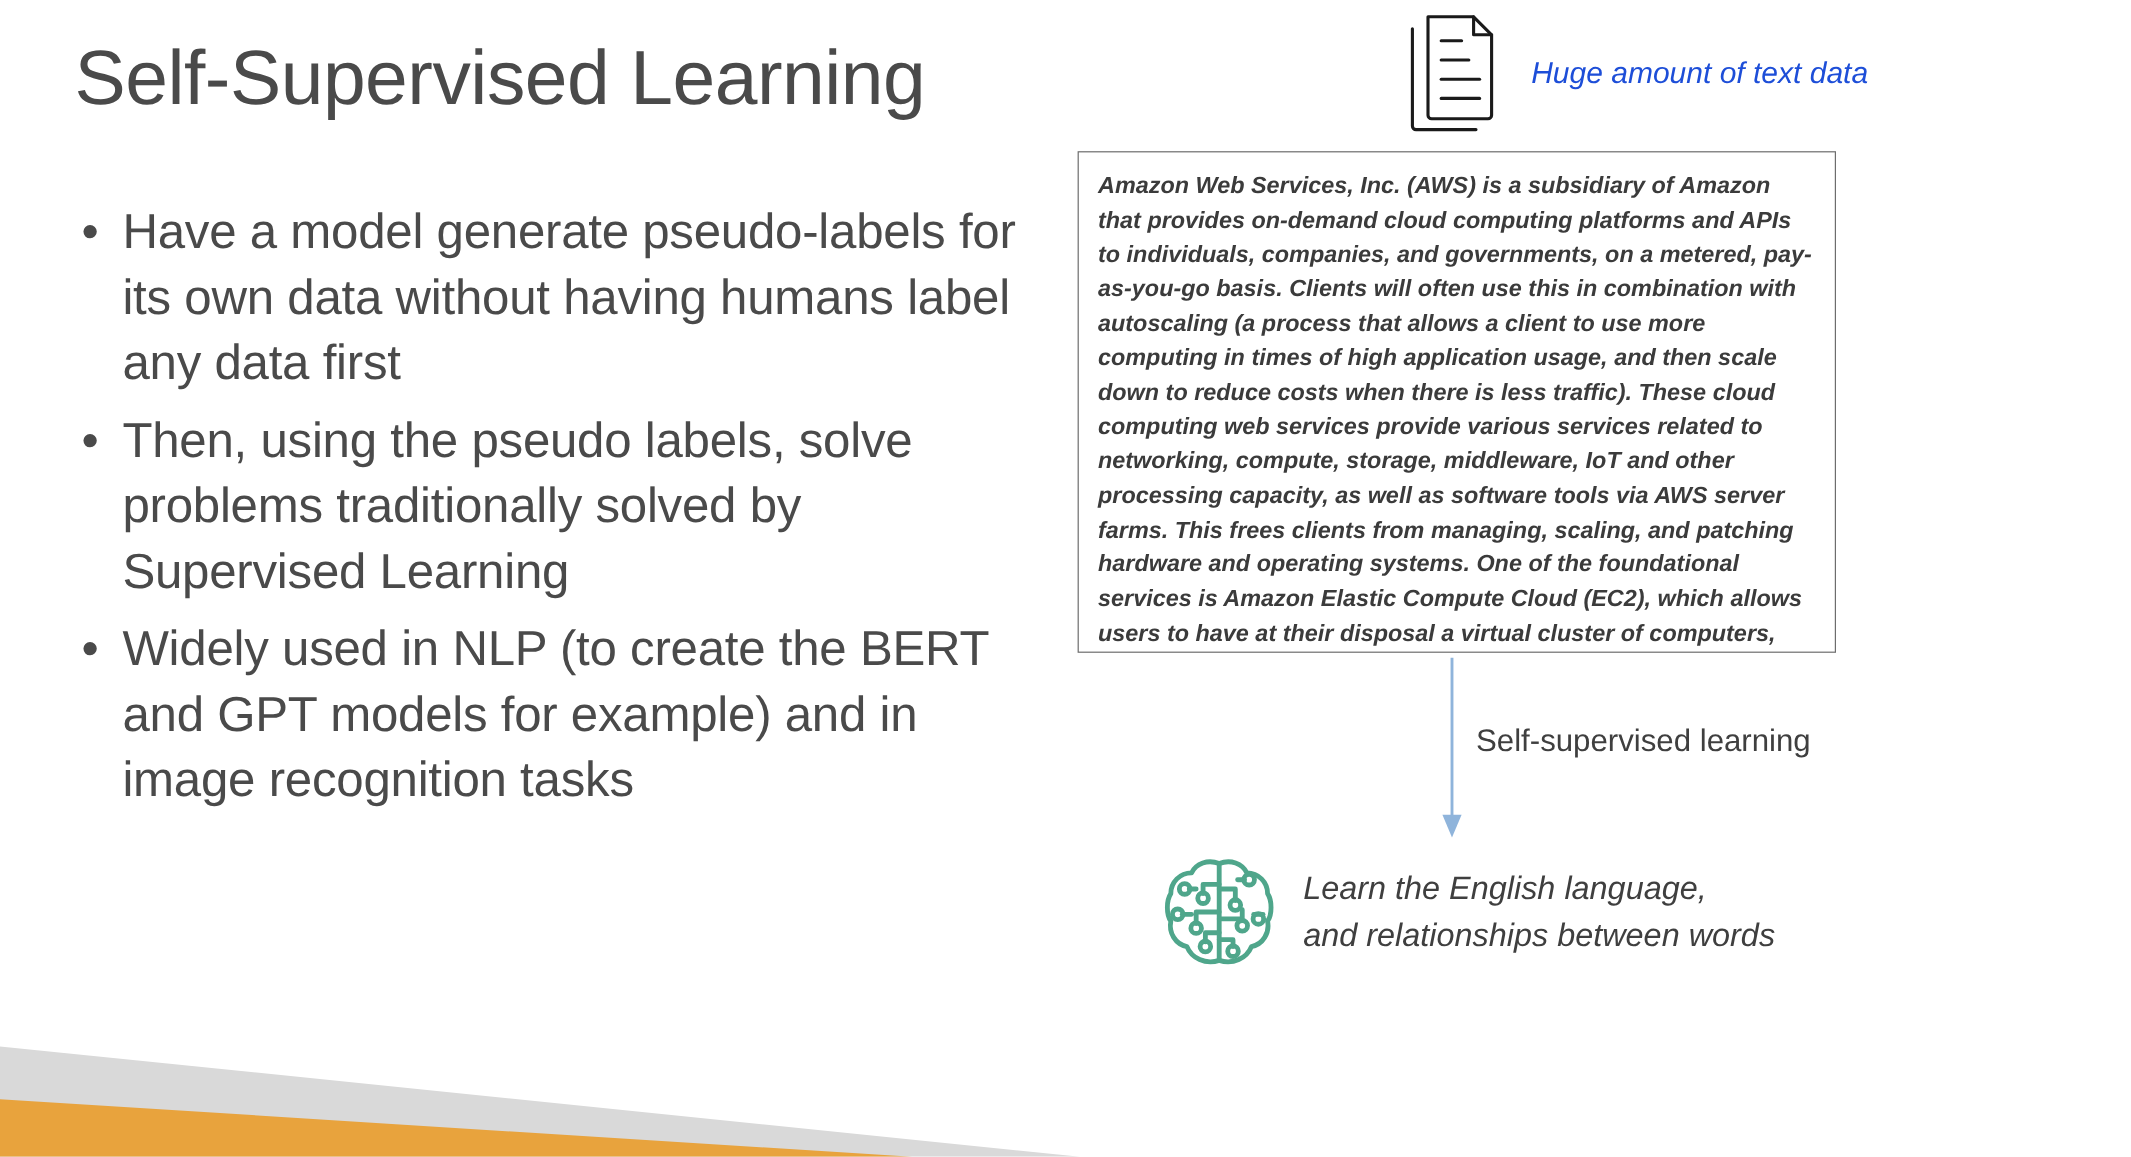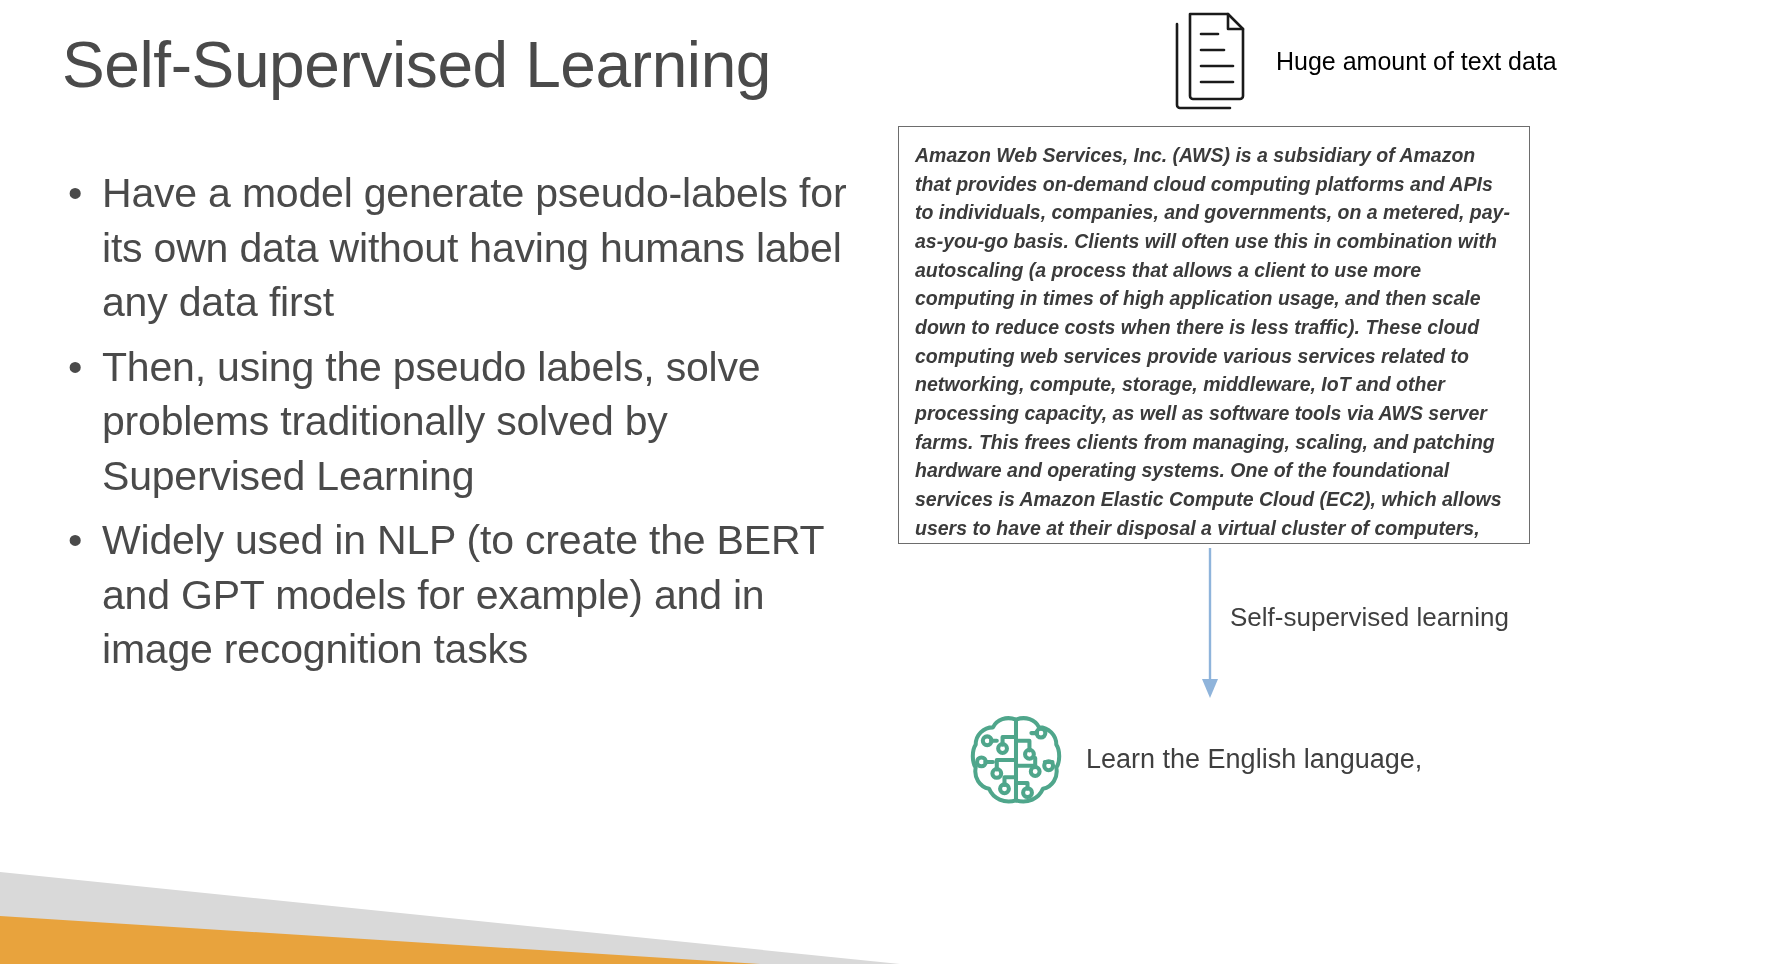--- a/index.html
+++ b/index.html
@@ -86,22 +86,23 @@
     position: absolute;
     left: 278px;
     top: 8px;
     display: flex;
     align-items: center;
     gap: 22px;
   }
   #doc-icon { width: 86px; height: 106px; display: block; }
   #doc-caption {
     font-size: 25px;
-    color: #000000;
+    color: #1d4ed8;
     white-space: nowrap;
+    font-style: italic;
   }
 
   
   #text-box {
     position: absolute;
     left: 8px;
     top: 126px;
     width: 632px;
     height: 418px;
     border: 1.5px solid #6d6d6d;
@@ -145,21 +146,21 @@
     display: flex;
     align-items: center;
     gap: 22px;
   }
   #brain-icon { width: 96px; height: 96px; display: block; flex: none; }
   #output-text {
     font-size: 27px;
     line-height: 1.45;
     color: #3f3f3f;
   }
-  #output-text div { white-space: nowrap; }
+  #output-text div { white-space: nowrap; font-style: italic; }
 </style>
 </head>
 <body>
 
 <svg id="deco-layer" viewBox="0 0 900 130" preserveAspectRatio="none">
   <polygon points="0,38 900,130 900,130 0,130" fill="#d9d9d9"></polygon>
   <polygon points="0,82 760,130 0,130" fill="#e8a33d"></polygon>
 </svg>
 
 <div id="left-col">
@@ -233,15 +234,16 @@
       <circle cx="76" cy="22" r="4.6"></circle>
       <path d="M50 56 L70 56 L70 48"></path>
       <circle cx="70" cy="62" r="4.6"></circle>
       <path d="M50 74 L62 74 L62 80"></path>
       <circle cx="62" cy="84" r="4.6"></circle>
       <path d="M80 52 L88 52"></path>
       <circle cx="84" cy="56" r="4.6"></circle>
     </svg>
     <div id="output-text">
       <div>Learn the English language,</div>
+      <div>and relationships between words</div>
     </div>
   </div>
 </div>
 
 </body></html>

